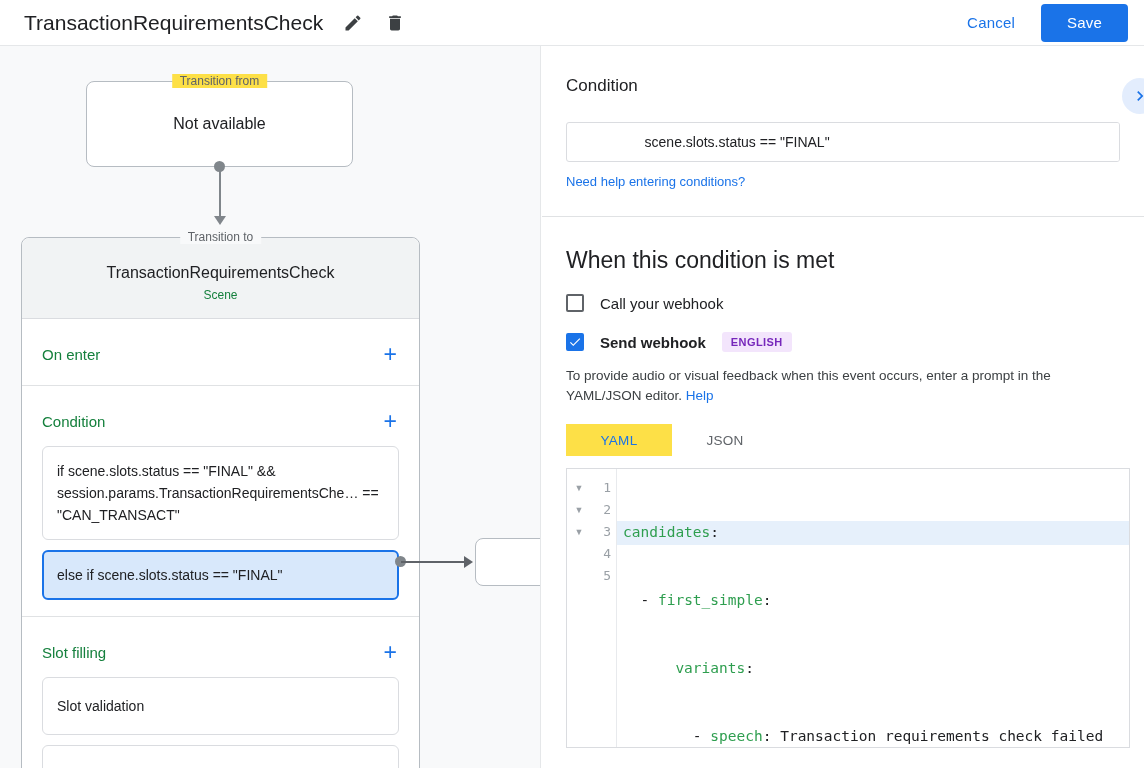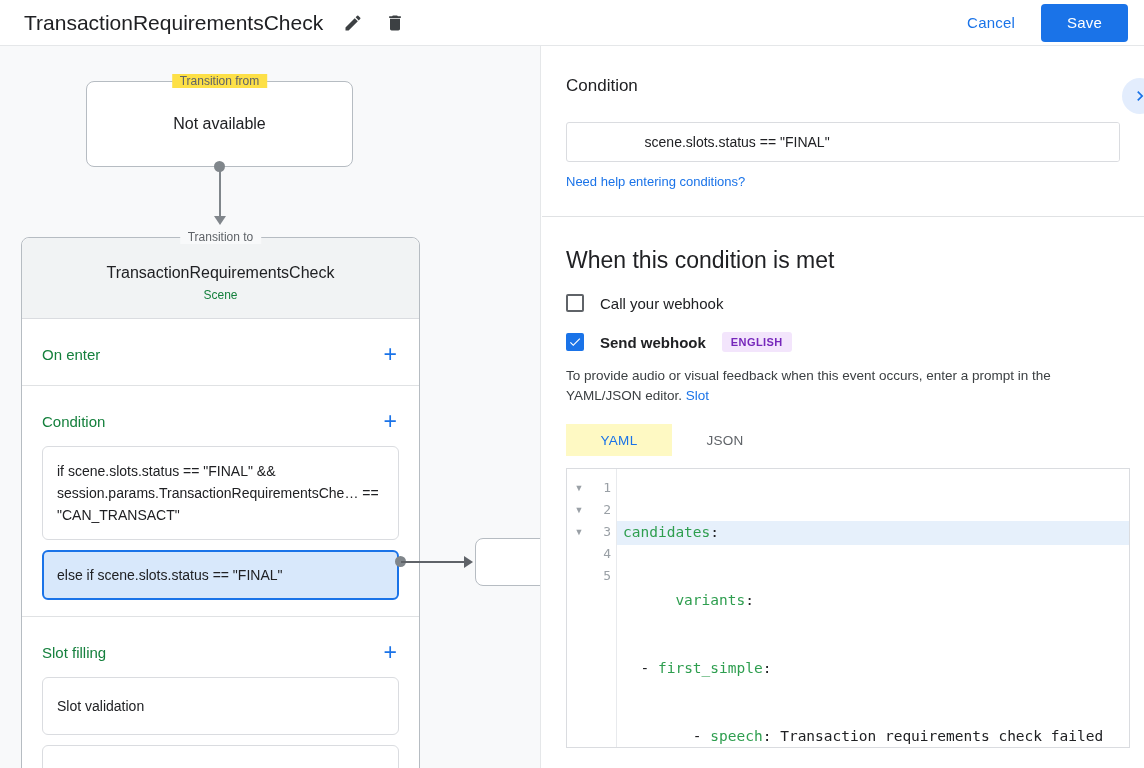--- a/index.html
+++ b/index.html
@@ -204,21 +204,21 @@
   }
   .desc a { color: #1a73e8; text-decoration: none; cursor: pointer; }
 
   
   .tabs { display: flex; margin-top: 18px; }
   .tab {
     min-width: 106px; height: 32px; display: flex; align-items: center;
     justify-content: center; font-size: 13.5px; color: #5f6368;
     cursor: pointer; letter-spacing: .3px;
   }
-  .tab.active { background: #fef9c3; color: #1a73e8; }
+  .tab.active { background: #fde047; color: #1a73e8; }
 
   
   .editor {
     margin-top: 12px; border: 1px solid #dadce0;
     height: 280px; display: flex; background: #fff; overflow: hidden;
     width: 564px;
   }
   .fold-col {
     width: 24px; background: #fff; border-right: none;
     padding-top: 8px; flex: none;
@@ -365,21 +365,21 @@
           <svg width="14" height="14" viewBox="0 0 24 24" aria-hidden="true">
             <path fill="#ffffff" d="M9 16.17 4.83 12 3.41 13.41 9 19 21 7l-1.41-1.41z"></path>
           </svg>
         </span>
         <span class="check-label bold">Send webhook</span>
         <span class="badge">ENGLISH</span>
       </div>
 
       <div class="desc">
         <span>To provide audio or visual feedback when this event occurs, enter a prompt in the YAML/JSON editor.</span>
-        <a>Slot</a>
+        <a>Help</a>
       </div>
 
       <div class="tabs">
         <div class="tab active">YAML</div>
         <div class="tab">JSON</div>
       </div>
 
       <div class="editor">
         <div class="fold-col">
           <div class="fold">▼</div>
@@ -390,21 +390,21 @@
         <div class="gutter">
           <div>1</div>
           <div>2</div>
           <div>3</div>
           <div>4</div>
           <div>5</div>
         </div>
 
         <div class="code">
           <div class="ln hl"><span class="p"></span><span class="p"></span><span class="k">candidates</span><span class="p">:</span><span class="s"></span></div>
+          <div class="ln"><span class="p">  </span><span class="p">- </span><span class="k">first_simple</span><span class="p">:</span><span class="s"></span></div>
           <div class="ln"><span class="p">      </span><span class="p"></span><span class="k">variants</span><span class="p">:</span><span class="s"></span></div>
-          <div class="ln"><span class="p">  </span><span class="p">- </span><span class="k">first_simple</span><span class="p">:</span><span class="s"></span></div>
           <div class="ln"><span class="p">        </span><span class="p">- </span><span class="k">speech</span><span class="p">:</span><span class="s"> Transaction requirements check failed</span></div>
           
         </div>
       </div>
     </div>
   </div>
 </div>
 
 </body></html>

